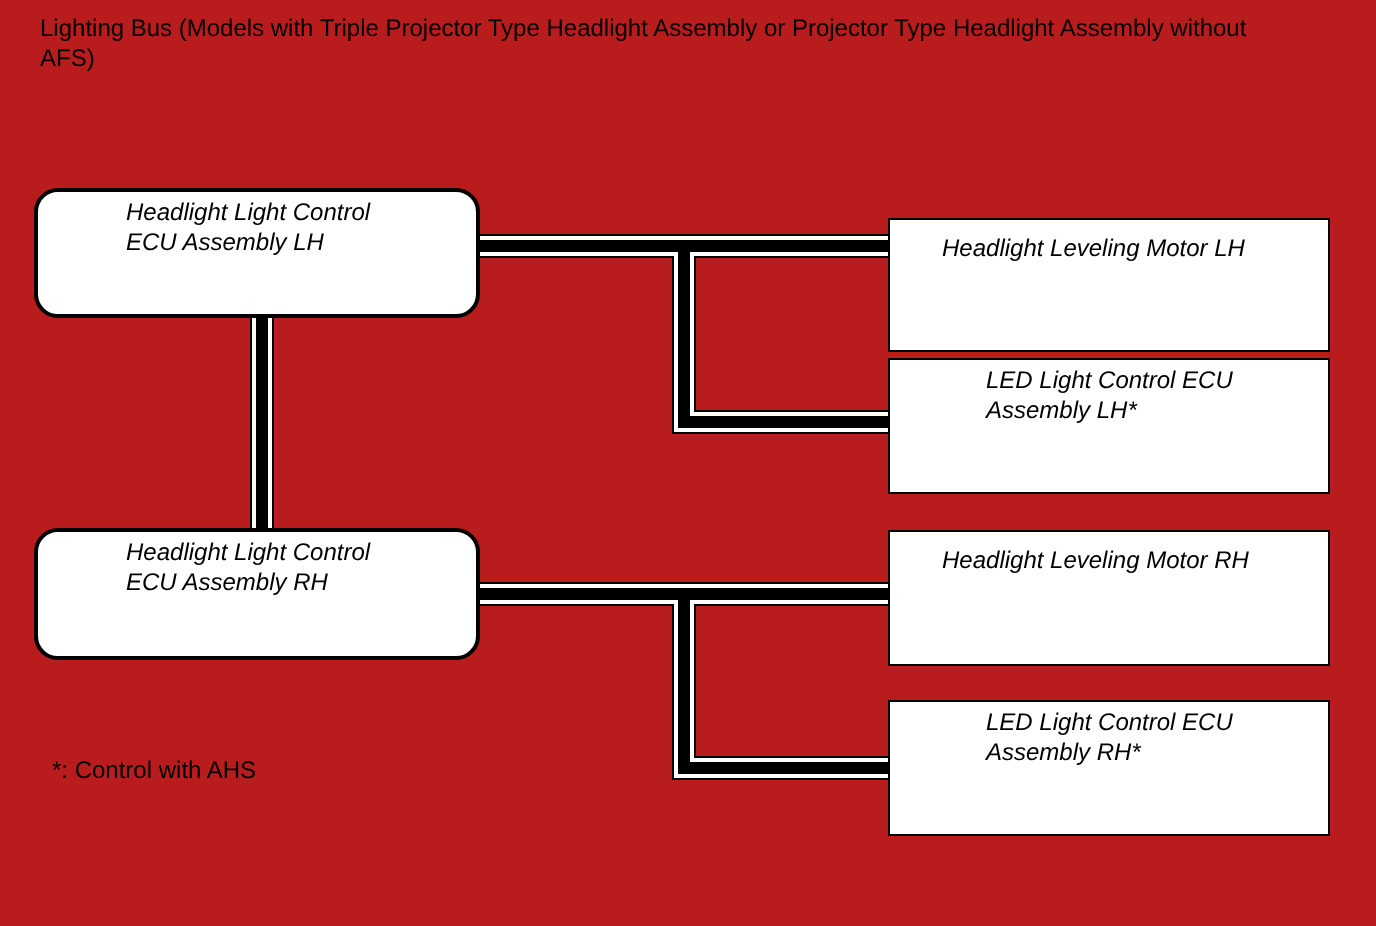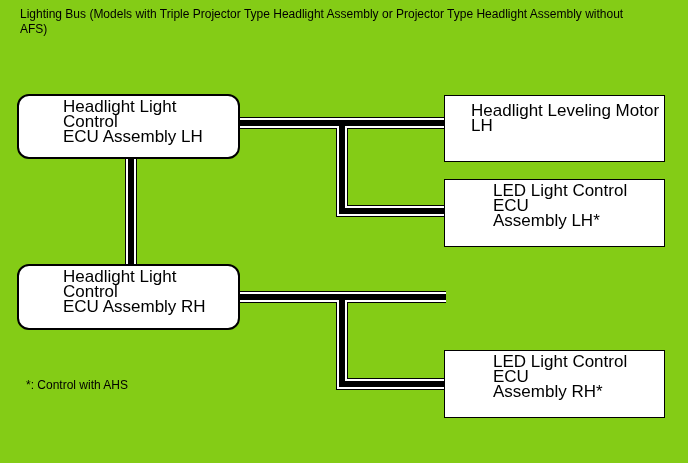--- a/index.html
+++ b/index.html
@@ -4,21 +4,21 @@
 <style>
   html, body {
     margin: 0;
     padding: 0;
     background: #ffffff;
   }
   .canvas {
     position: relative;
     width: 688px;
     height: 463px;
-    background: #84cc16;
+    background: #b91c1c;
     font-family: "Liberation Sans", sans-serif;
     color: #000000;
     overflow: hidden;
   }
   .title {
     position: absolute;
     left: 20px;
     top: 7px;
     width: 655px;
     font-size: 12px;
@@ -38,30 +38,31 @@
     top: 0;
   }
   .node {
     position: absolute;
     background: #ffffff;
     border: 2px solid #000000;
     box-sizing: border-box;
   }
   .node .label {
     display: block;
-    font-size: 17px;
+    font-size: 12px;
     line-height: 15px;
     white-space: pre-line;
+    font-style: italic;
   }
   .node.rounded { border-radius: 12px; }
   .node.square  { border-width: 1.5px; }
 
   #node-ecu-lh   { left: 17px;  top: 94px;  width: 223px; height: 65px; }
   #node-ecu-rh   { left: 17px;  top: 264px; width: 223px; height: 66px; }
-  #node-motor-lh { left: 444px; top: 95px;  width: 221px; height: 67px; }
+  #node-motor-lh { left: 444px; top: 109px;  width: 221px; height: 67px; }
   #node-led-lh   { left: 444px; top: 179px; width: 221px; height: 68px; }
   #node-motor-rh { left: 444px; top: 265px; width: 221px; height: 68px; }
   #node-led-rh   { left: 444px; top: 350px; width: 221px; height: 68px; }
 
   #node-ecu-lh .label,
   #node-ecu-rh .label   { padding: 3px 4px 0 44px; }
   #node-motor-lh .label,
   #node-motor-rh .label { padding: 7px 4px 0 26px; }
   #node-led-lh .label,
   #node-led-rh .label   { padding: 3px 4px 0 48px; }
@@ -117,20 +118,23 @@
 
   <div class="node square" id="node-motor-lh">
     <span class="label">Headlight Leveling Motor LH</span>
   </div>
 
   <div class="node square" id="node-led-lh">
     <span class="label">LED Light Control ECU
 Assembly LH*</span>
   </div>
 
+  <div class="node square" id="node-motor-rh">
+    <span class="label">Headlight Leveling Motor RH</span>
+  </div>
 
   <div class="node square" id="node-led-rh">
     <span class="label">LED Light Control ECU
 Assembly RH*</span>
   </div>
 
   <div class="footnote">*: Control with AHS</div>
 
 </div>
 

